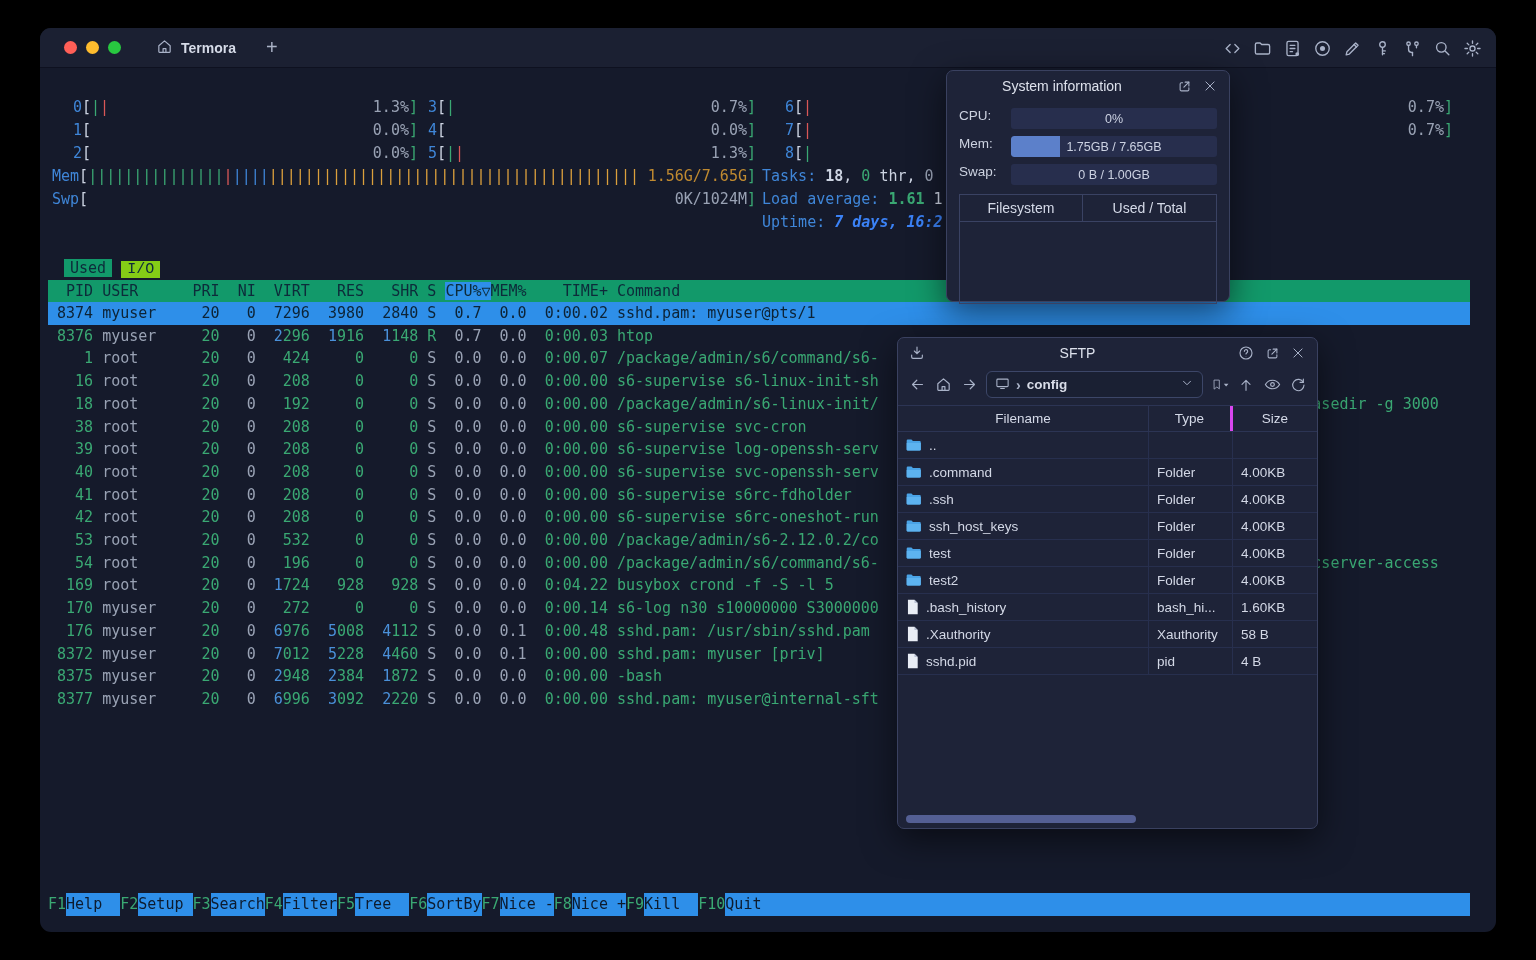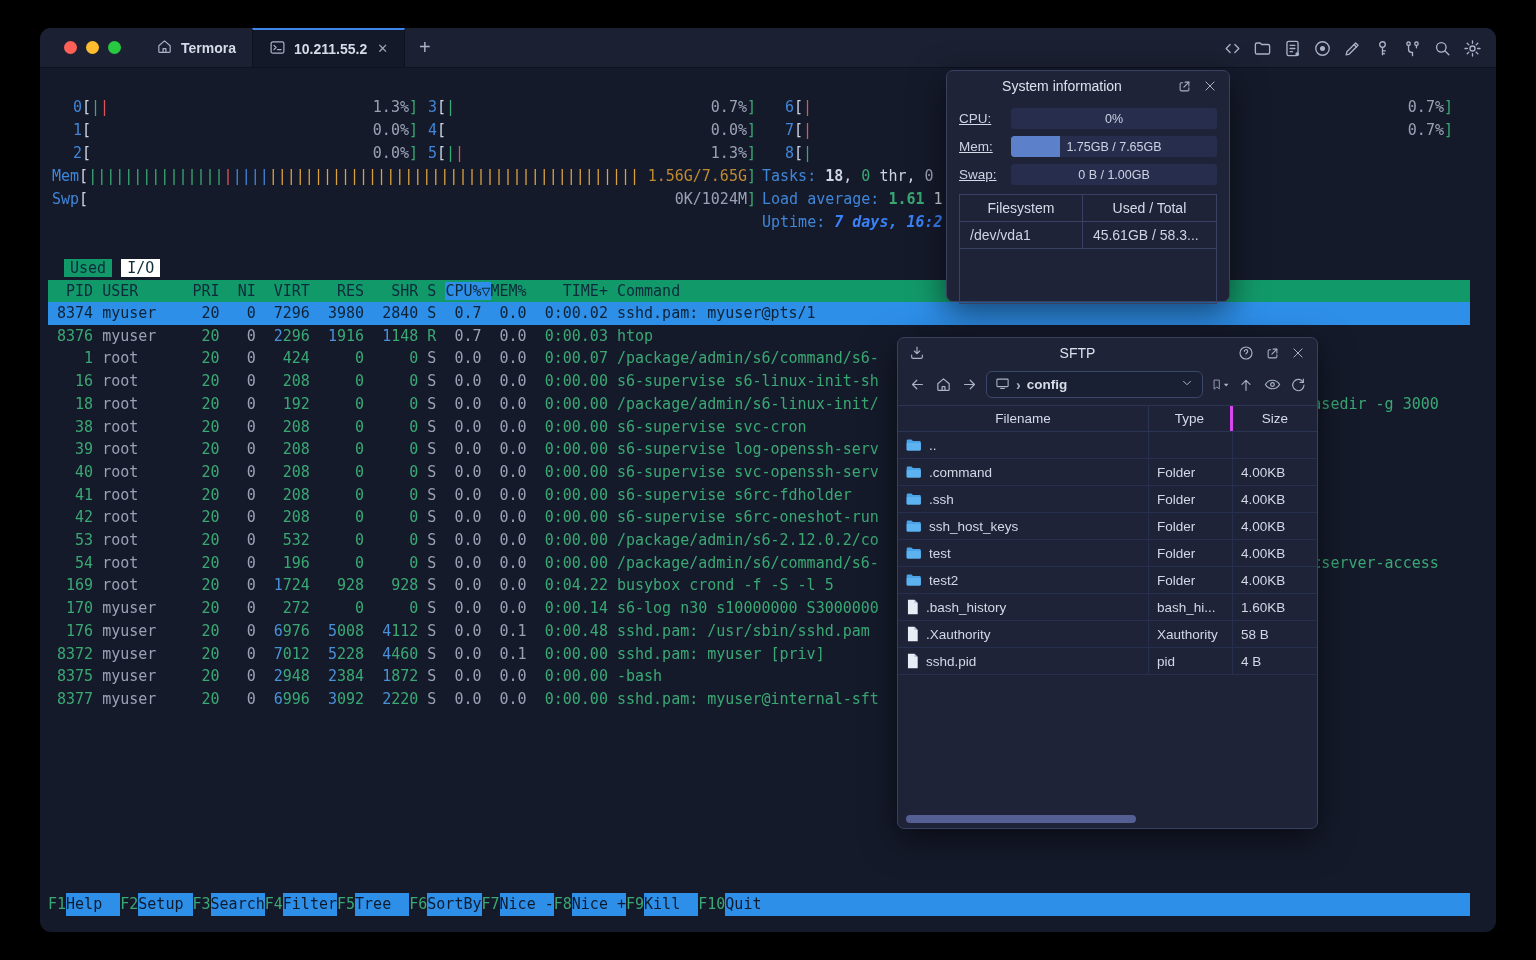--- a/index.html
+++ b/index.html
@@ -37,21 +37,21 @@
   #fbar{position:absolute;display:flex;white-space:pre;}
   .fkey{color:#3aa873;} .flabel{background:#2e8fe9;color:#0d1b2e;}
   .ffill{flex:1;background:#2e8fe9;}
   
   .panel{position:absolute;background:#1e2338;border:1px solid #3a4160;border-radius:7px;box-shadow:0 10px 34px rgba(0,0,0,.55);font-family:"Liberation Sans",sans-serif;color:#d5dae8;z-index:20;}
   .panel-title{display:flex;align-items:center;height:30px;padding:8px 10px;}
   .panel-title .ttl{flex:1;text-align:center;font-size:14px;color:#dde1ec;}
   .pic{width:18px;height:18px;display:flex;align-items:center;justify-content:center;margin-left:8px;color:#aab3c8;}
   
   #sysinfo{left:906px;top:42px;width:284px;height:232px;}
-  .stat{display:flex;align-items:center;margin:7px 12px 0 12px;text-decoration:underline;}
+  .stat{display:flex;align-items:flex-start;margin:7px 12px 0 12px;}
   .stat .lbl{width:52px;font-size:13.5px;color:#ccd2e0;}
   .bar{flex:1;height:21px;background:#272e4d;border-radius:3px;position:relative;overflow:hidden;}
   .bar .fill{position:absolute;left:0;top:0;bottom:0;background:#5c80ca;border-radius:3px 0 0 3px;}
   .bar .btxt{position:absolute;inset:0;display:flex;align-items:center;justify-content:center;font-size:12.5px;color:#ccd2e2;}
   .fstable{margin:9px 12px 0 12px;border:1px solid #3a4263;height:110px;font-size:14px;}
   .fsrow{display:flex;height:27px;align-items:center;border-bottom:1px solid #3a4263;}
   .fsrow .c1{width:48%;border-right:1px solid #3a4263;height:100%;display:flex;align-items:center;}
   .fsrow .c2{width:52%;height:100%;display:flex;align-items:center;}
   .fsrow.h .c1,.fsrow.h .c2{justify-content:center;color:#d5dae8;}
   .fsrow.d .c1,.fsrow.d .c2{padding-left:10px;color:#ced4e2;}
@@ -84,29 +84,20 @@
       <div class="light" style="background:#febc2e"></div>
       <div class="light" style="background:#28c840"></div>
     </div>
     <div class="tab inactive">
       <span><svg class="s" width="17" height="17" viewBox="0 0 24 24">
             <path d="M4 11 12 4l8 7v8.2a1 1 0 0 1-1 1H5a1 1 0 0 1-1-1z"></path>
             <path d="M10 20v-5h4v5"></path>
           </svg></span>
       <span>Termora</span>
     </div>
-    <div class="tab active">
-      <span><svg class="s" width="17" height="17" viewBox="0 0 24 24">
-            <rect x="3" y="4" width="18" height="16" rx="2.5"></rect>
-            <path d="M7 9l3 3-3 3"></path>
-            <path d="M12 15h5"></path>
-          </svg></span>
-      <span>10.211.55.2</span>
-      <span class="close">✕</span>
-    </div>
     <div class="newtab">+</div>
 
     <div class="tb-icons">
       <span class="ic">
           <svg class="s" width="19" height="19" viewBox="0 0 24 24">
             <path d="M9 7l-5 5 5 5"></path>
             <path d="M15 7l5 5-5 5"></path>
           </svg>
         </span>
       <span class="ic">
@@ -176,21 +167,21 @@
         <div class="meter" style="left: 745px; top: 51px; width: 668px; height: 23px;"><span class="t-blue">7</span><span class="t-white">[</span><span class="t-red">|</span><span class="sp"></span><span class="t-gray">0.7%</span><span class="t-green">]</span></div>
         <div class="meter" style="left: 745px; top: 74px; width: 668px; height: 23px;"><span class="t-blue">8</span><span class="t-white">[</span><span class="t-green">|</span></div>
         <div class="meter" style="left: 12px; top: 97px; width: 704px; height: 23px;"><span class="t-blue">Mem</span><span class="t-white">[</span><span class="barsfill"><span class="t-green">|||||||||||||||</span><span class="t-red">|</span><span class="t-blue">||||</span><span class="t-yellow">|||||||||||||||||||||||||||||||||||||||||</span></span><span class="t-memval">1.56G/7.65G</span><span class="t-green">]</span></div>
         <div class="meter" style="left: 12px; top: 120px; width: 704px; height: 23px;"><span class="t-blue">Swp</span><span class="t-white">[</span><span class="sp"></span><span class="t-gray">0K/1024M</span><span class="t-green">]</span></div>
       </div>
     <div id="taskslines">
         <div class="tline" style="left: 722px; top: 97px;"><span class="t-blue">Tasks: </span><span class="t-white t-bold">18</span><span class="t-white">, </span><span class="t-green">0</span><span class="t-white"> thr, </span><span class="t-gray">0</span></div>
         <div class="tline" style="left: 722px; top: 120px;"><span class="t-blue">Load average: </span><span class="t-green t-bold">1.61 </span><span class="t-white">1</span></div>
         <div class="tline" style="left: 722px; top: 143px;"><span class="t-blue">Uptime: </span><span class="t-lblue t-bold">7 days, 16:2</span></div>
       </div>
-    <div id="viewtabs" class="tline" style="left:24px;top:189px;"><span class="htab" style="background: rgb(18, 153, 106);">Used</span><span> </span><span class="htab" style="background: #ffffff;">I/O</span></div>
+    <div id="viewtabs" class="tline" style="left:24px;top:189px;"><span class="htab" style="background: rgb(18, 153, 106);">Used</span><span> </span><span class="htab" style="background: #84cc16; font-family: Liberation Mono, monospace;">I/O</span></div>
     <div id="pheader" class="hdr-row" style="left:8px;top:212px;width:1422px;height:23px;"><span>  PID </span><span>USER      </span><span>PRI </span><span> NI </span><span> VIRT </span><span>  RES </span><span>  SHR </span><span>S </span><span class="hdr-sort">CPU%▽</span><span>MEM%</span><span>    TIME+ </span><span>Command</span></div>
     <div id="prows">
         <div class="prow selected" style="left: 8px; top: 234px; width: 1422px;"><span class="t-green"> 8374</span><span> </span><span class="t-gray">myuser    </span><span class="t-green"> 20</span><span> </span><span class="t-gray">  0</span><span> </span><span> </span><span class="t-num">7</span><span class="t-green">296</span><span> </span><span> </span><span class="t-num">3</span><span class="t-green">980</span><span> </span><span> </span><span class="t-num">2</span><span class="t-green">840</span><span> </span><span class="t-gray">S</span><span> </span><span class="t-gray"> 0.7</span><span> </span><span class="t-gray"> 0.0</span><span> </span><span class="t-green"> 0:00.02</span><span> </span><span class="t-green">sshd.pam: myuser@pts/1</span></div>
         <div class="prow" style="left: 8px; top: 256.7px; width: 1422px;"><span class="t-green"> 8376</span><span> </span><span class="t-gray">myuser    </span><span class="t-green"> 20</span><span> </span><span class="t-gray">  0</span><span> </span><span> </span><span class="t-num">2</span><span class="t-green">296</span><span> </span><span> </span><span class="t-num">1</span><span class="t-green">916</span><span> </span><span> </span><span class="t-num">1</span><span class="t-green">148</span><span> </span><span class="t-green">R</span><span> </span><span class="t-gray"> 0.7</span><span> </span><span class="t-gray"> 0.0</span><span> </span><span class="t-green"> 0:00.03</span><span> </span><span class="t-green">htop</span></div>
         <div class="prow" style="left: 8px; top: 279.4px; width: 1422px;"><span class="t-green">    1</span><span> </span><span class="t-gray">root      </span><span class="t-green"> 20</span><span> </span><span class="t-gray">  0</span><span> </span><span>  </span><span class="t-green">424</span><span> </span><span>    </span><span class="t-green">0</span><span> </span><span>    </span><span class="t-green">0</span><span> </span><span class="t-gray">S</span><span> </span><span class="t-gray"> 0.0</span><span> </span><span class="t-gray"> 0.0</span><span> </span><span class="t-green"> 0:00.07</span><span> </span><span class="t-green">/package/admin/s6/command/s6-</span></div>
         <div class="prow" style="left: 8px; top: 302.1px; width: 1422px;"><span class="t-green">   16</span><span> </span><span class="t-gray">root      </span><span class="t-green"> 20</span><span> </span><span class="t-gray">  0</span><span> </span><span>  </span><span class="t-green">208</span><span> </span><span>    </span><span class="t-green">0</span><span> </span><span>    </span><span class="t-green">0</span><span> </span><span class="t-gray">S</span><span> </span><span class="t-gray"> 0.0</span><span> </span><span class="t-gray"> 0.0</span><span> </span><span class="t-green"> 0:00.00</span><span> </span><span class="t-green">s6-supervise s6-linux-init-sh</span></div>
         <div class="prow" style="left: 8px; top: 324.8px; width: 1422px;"><span class="t-green">   18</span><span> </span><span class="t-gray">root      </span><span class="t-green"> 20</span><span> </span><span class="t-gray">  0</span><span> </span><span>  </span><span class="t-green">192</span><span> </span><span>    </span><span class="t-green">0</span><span> </span><span>    </span><span class="t-green">0</span><span> </span><span class="t-gray">S</span><span> </span><span class="t-gray"> 0.0</span><span> </span><span class="t-gray"> 0.0</span><span> </span><span class="t-green"> 0:00.00</span><span> </span><span class="t-green">/package/admin/s6-linux-init/                                              /basedir -g 3000</span></div>
         <div class="prow" style="left: 8px; top: 347.5px; width: 1422px;"><span class="t-green">   38</span><span> </span><span class="t-gray">root      </span><span class="t-green"> 20</span><span> </span><span class="t-gray">  0</span><span> </span><span>  </span><span class="t-green">208</span><span> </span><span>    </span><span class="t-green">0</span><span> </span><span>    </span><span class="t-green">0</span><span> </span><span class="t-gray">S</span><span> </span><span class="t-gray"> 0.0</span><span> </span><span class="t-gray"> 0.0</span><span> </span><span class="t-green"> 0:00.00</span><span> </span><span class="t-green">s6-supervise svc-cron</span></div>
         <div class="prow" style="left: 8px; top: 370.2px; width: 1422px;"><span class="t-green">   39</span><span> </span><span class="t-gray">root      </span><span class="t-green"> 20</span><span> </span><span class="t-gray">  0</span><span> </span><span>  </span><span class="t-green">208</span><span> </span><span>    </span><span class="t-green">0</span><span> </span><span>    </span><span class="t-green">0</span><span> </span><span class="t-gray">S</span><span> </span><span class="t-gray"> 0.0</span><span> </span><span class="t-gray"> 0.0</span><span> </span><span class="t-green"> 0:00.00</span><span> </span><span class="t-green">s6-supervise log-openssh-serv</span></div>
         <div class="prow" style="left: 8px; top: 392.9px; width: 1422px;"><span class="t-green">   40</span><span> </span><span class="t-gray">root      </span><span class="t-green"> 20</span><span> </span><span class="t-gray">  0</span><span> </span><span>  </span><span class="t-green">208</span><span> </span><span>    </span><span class="t-green">0</span><span> </span><span>    </span><span class="t-green">0</span><span> </span><span class="t-gray">S</span><span> </span><span class="t-gray"> 0.0</span><span> </span><span class="t-gray"> 0.0</span><span> </span><span class="t-green"> 0:00.00</span><span> </span><span class="t-green">s6-supervise svc-openssh-serv</span></div>
@@ -243,24 +234,20 @@
           <div class="bar">
             <div class="btxt">0 B / 1.00GB</div>
           </div>
         </div>
       </div>
     <div class="fstable" id="fstable">
         <div class="fsrow h">
           <div class="c1">Filesystem</div>
           <div class="c2">Used / Total</div>
         </div>
-        <div class="fsrow d">
-          <div class="c1">/dev/vda1</div>
-          <div class="c2">45.61GB / 58.3...</div>
-        </div>
       </div>
   </div>
 
   <div id="sftp" class="panel">
     <div class="panel-title">
       <span class="pic" style="margin-left:0;">
           <svg class="s" width="16" height="16" viewBox="0 0 24 24">
             <path d="M12 3v10M8 9l4 4 4-4"></path>
             <path d="M4 15v3a2 2 0 0 0 2 2h12a2 2 0 0 0 2-2v-3"></path>
           </svg>

